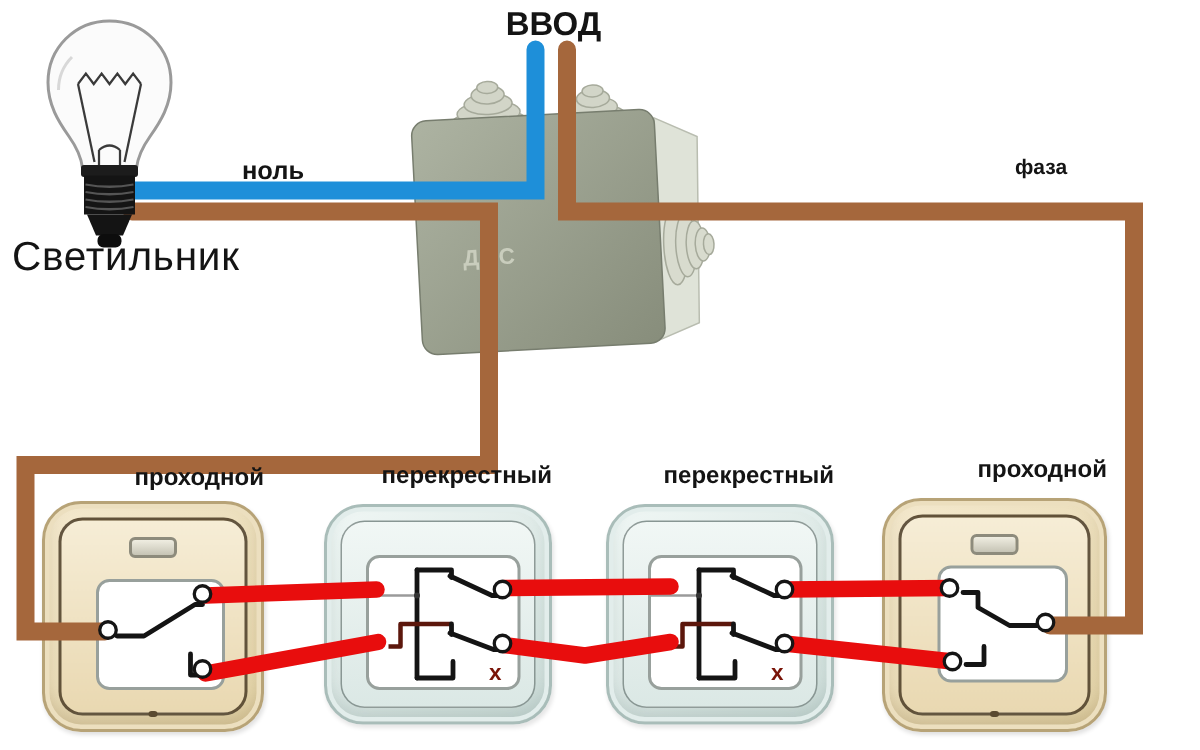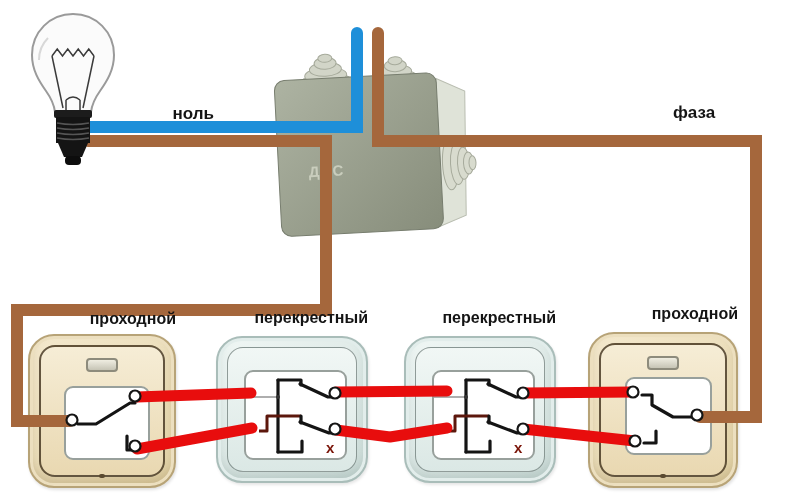--- a/index.html
+++ b/index.html
@@ -4,23 +4,23 @@
 <style>
   html,body{margin:0;padding:0;background:#fff;}
   .canvas{
     position:relative;width:800px;height:500px;overflow:hidden;
     background:var(--background,#fff);
     font-family:"Liberation Sans","DejaVu Sans",sans-serif;
   }
   .canvas *{box-sizing:border-box;}
   .lbl{position:absolute;color:var(--text,#141414);z-index:5;white-space:nowrap;}
   .lamp-lbl{left:8px;top:156px;font-size:27px;font-weight:400;letter-spacing:.5px;}
-  .neutral-lbl{left:150px;top:104px;width:64px;text-align:right;font-size:17px;font-weight:bold;}
+  .neutral-lbl{left:150px;top:104px;width:64px;text-align:center;font-size:17px;font-weight:bold;}
   .input-lbl{left:327px;top:3px;width:84px;text-align:center;font-size:22px;font-weight:bold;}
-  .phase-lbl{left:662px;top:103px;width:64px;text-align:center;font-size:17px;font-weight:bold;}
+  .phase-lbl{left:662px;top:103px;width:64px;text-align:center;font-size:14px;font-weight:bold;}
   .sw-label{position:absolute;font-size:16px;font-weight:bold;text-align:right;color:var(--text,#141414);z-index:5;}
 
   .sw{position:absolute;z-index:1;border-radius:26px;}
   .sw.beige{
     background:linear-gradient(145deg,#f4e9ce,#e2d2a6);
     border:2px solid #b7a377;
     box-shadow:inset 0 0 0 3px var(--switch-body-beige,#ecdfbf), inset 0 -8px 12px rgba(140,115,70,.30), 1px 2px 3px rgba(0,0,0,.12);
   }
   .sw.grey{
     background:linear-gradient(145deg,#f0f7f5,#ccdcd8);
@@ -52,21 +52,23 @@
 
   .bulb{position:absolute;left:18px;top:8px;z-index:4;}
   .jbox{position:absolute;left:272px;top:46px;z-index:2;}
   .box-brand{fill:#c9cdbd;font:bold 15px "Liberation Sans",sans-serif;letter-spacing:2px;}
 </style>
 </head>
 <body>
 
 <div class="canvas">
 
+  <div class="lbl lamp-lbl">Светильник</div>
   <div class="lbl neutral-lbl">ноль</div>
+  <div class="lbl input-lbl">ВВОД</div>
   <div class="lbl phase-lbl">фаза</div>
 
   <div class="sw-label" style="left:28px;top:310px;width:148px;">проходной</div>
   <div class="sw-label" style="left:216px;top:309px;width:152px;">перекрестный</div>
   <div class="sw-label" style="left:404px;top:309px;width:152px;">перекрестный</div>
   <div class="sw-label" style="left:588px;top:305px;width:150px;">проходной</div>
 
   <div class="sw beige" style="left:28px;top:334px;width:148px;height:154px;">
     <div class="sw-frame beige-frame"></div>
     <div class="sw-window"></div>

